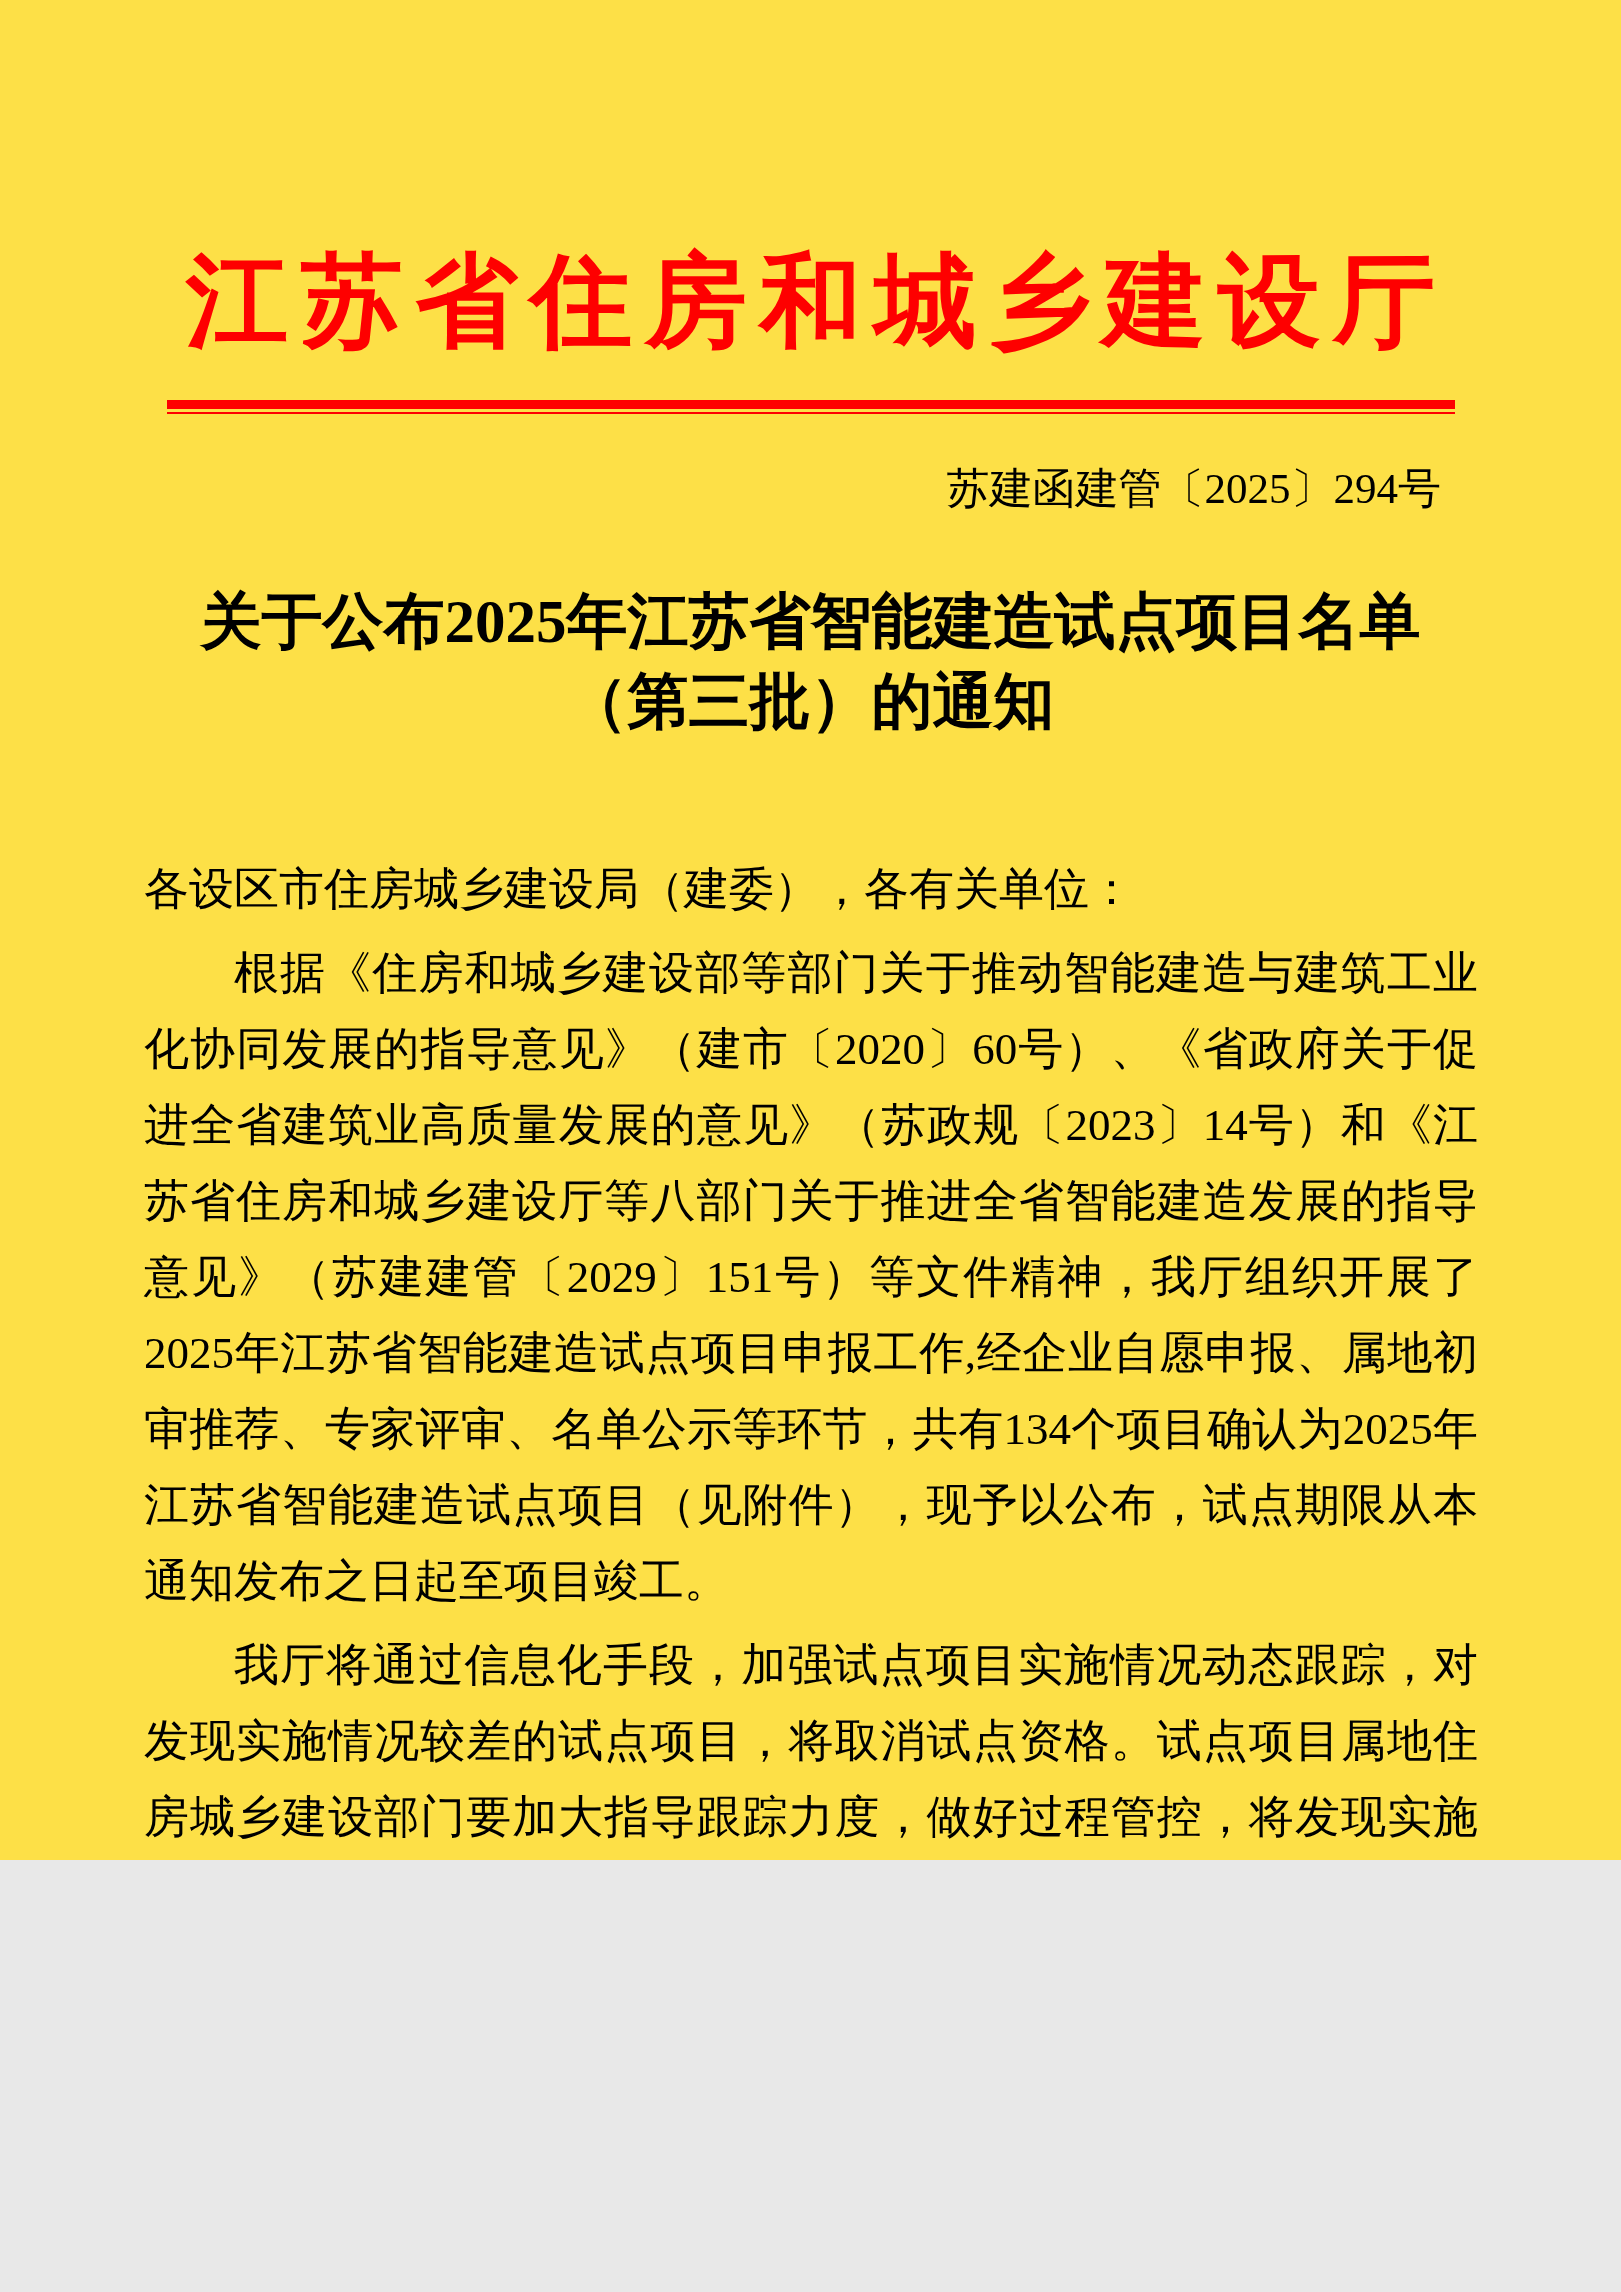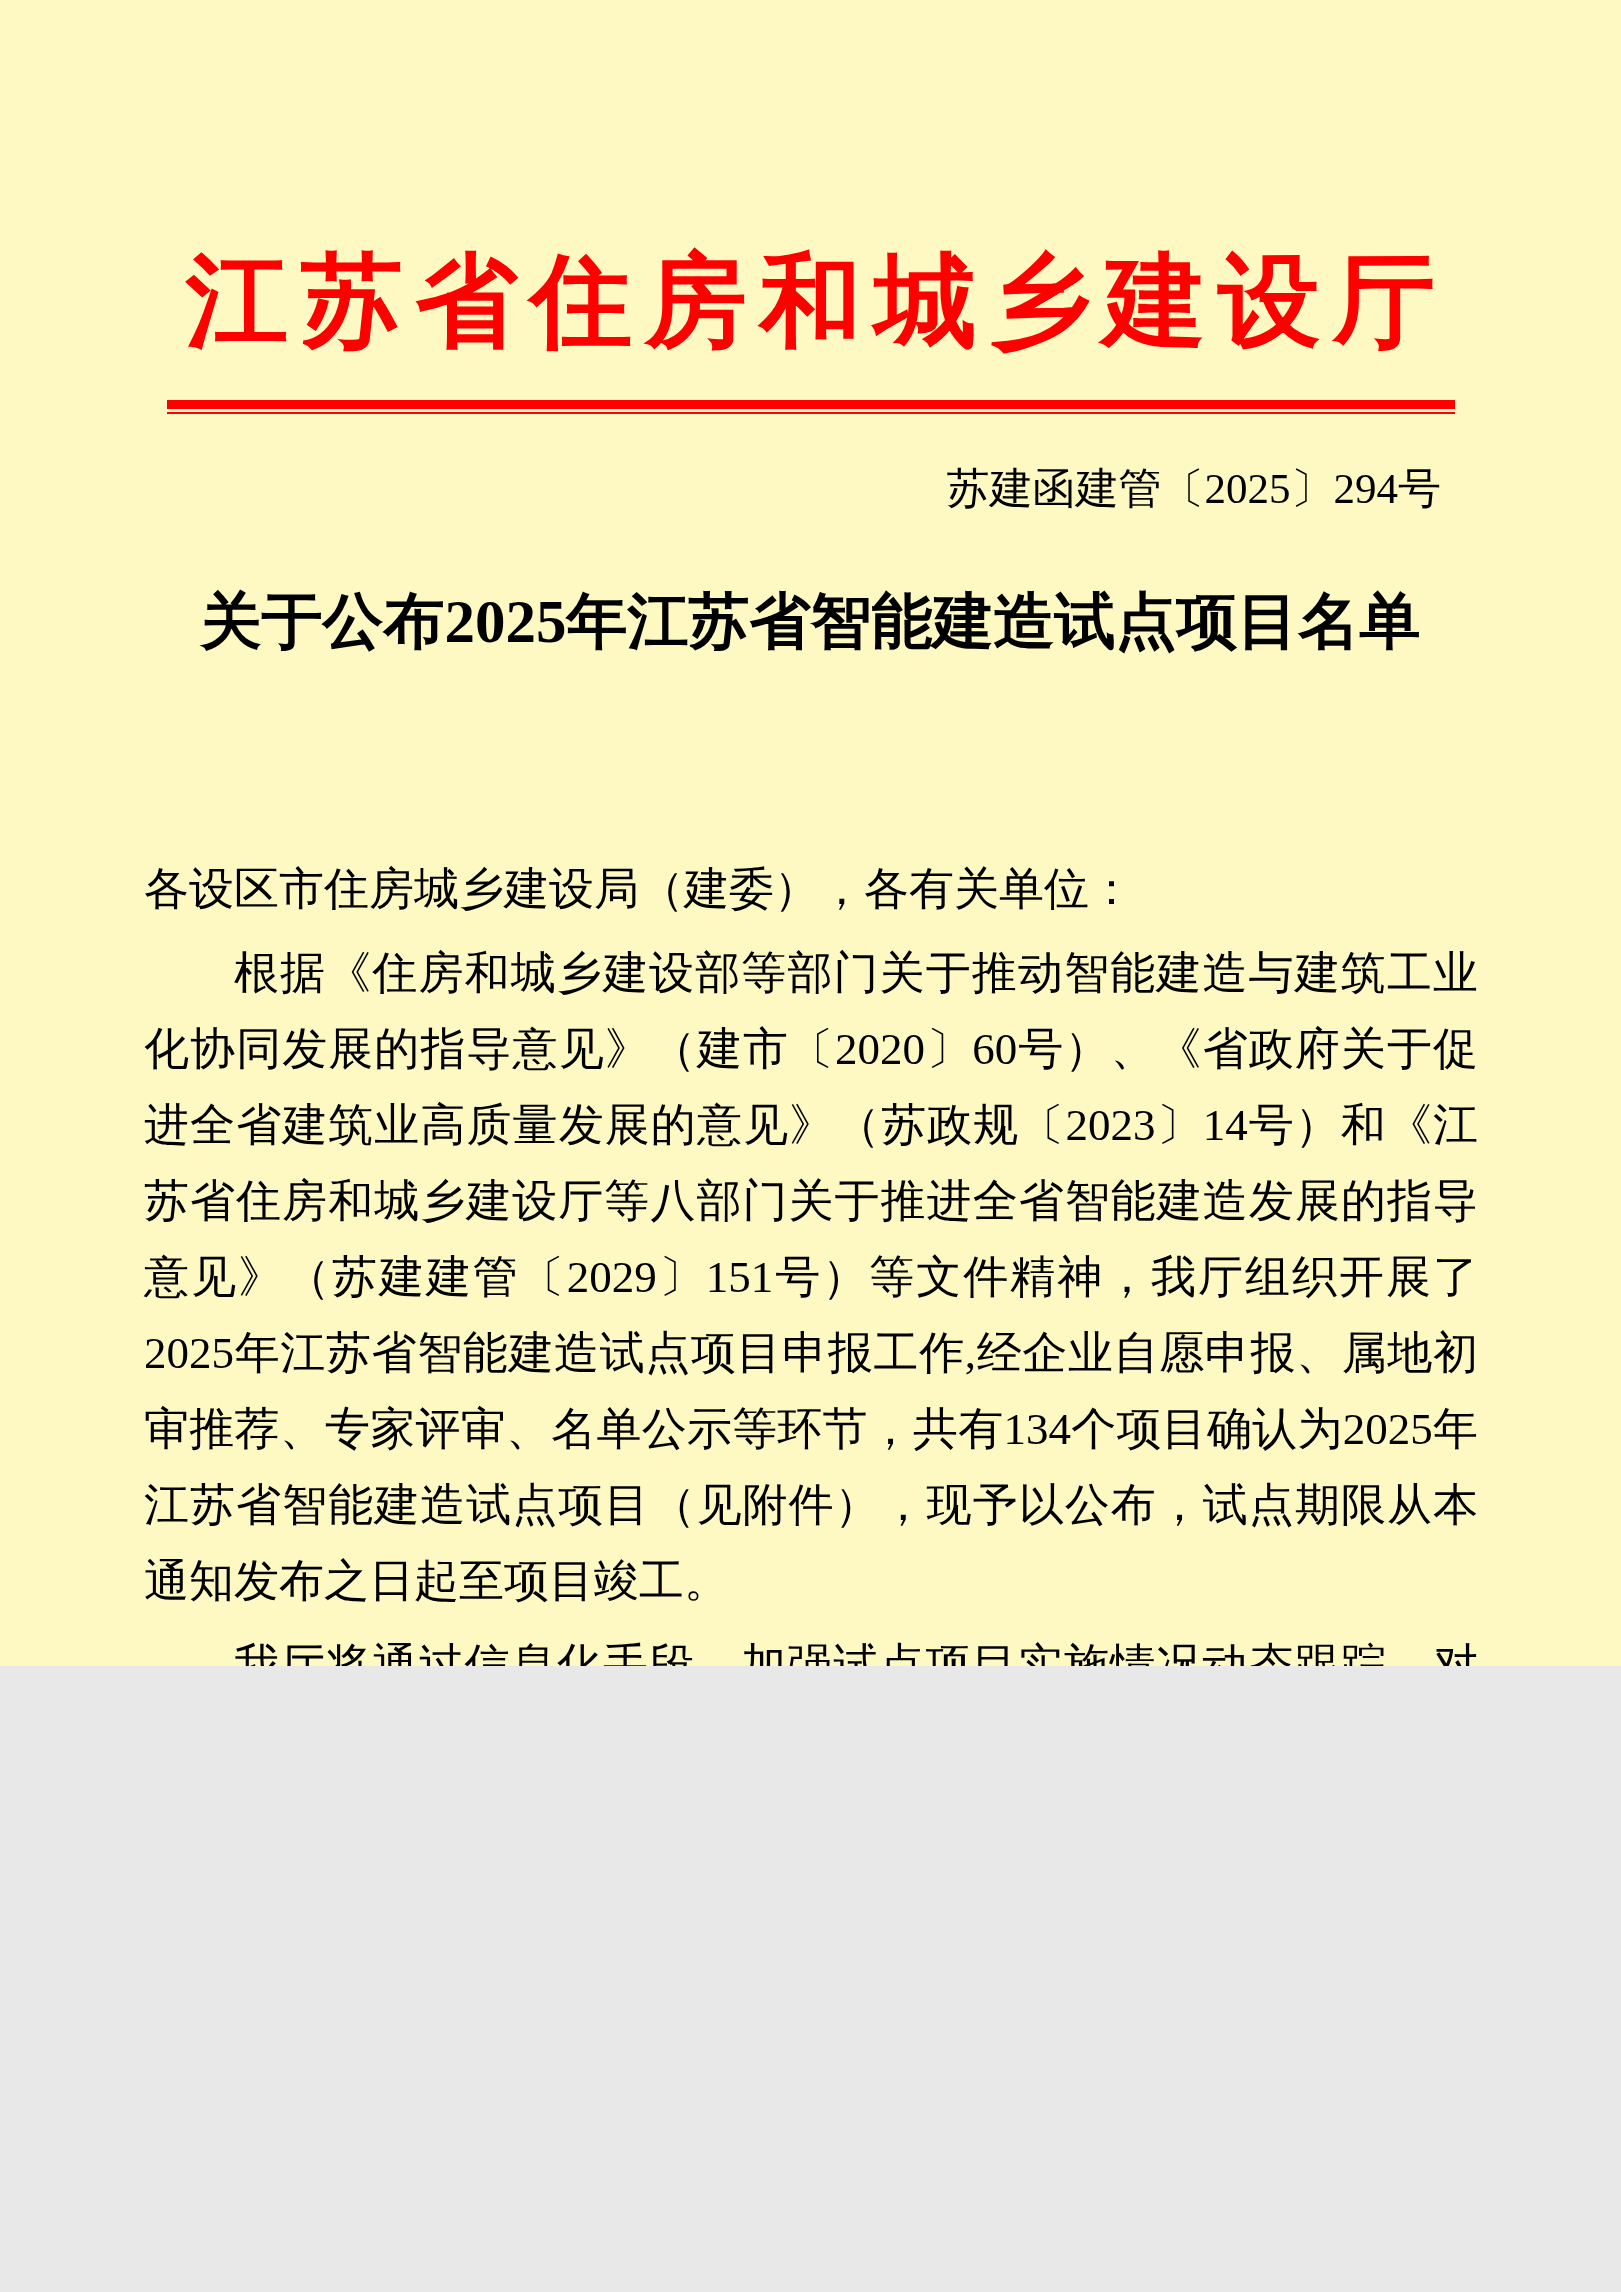--- a/index.html
+++ b/index.html
@@ -1,21 +1,21 @@
 <!DOCTYPE html>
 <html><head>
 <meta charset="utf-8">
 <style>
   html, body { margin: 0; padding: 0; background: #e8e8e8; }
   .page {
     position: relative;
     width: 1621px;
-    height: 1666px;
+    height: 1860px;
     margin: 0 auto;
-    background: #fef9c3;
+    background: #fde047;
     overflow: hidden;
     color: #000000;
     font-family: "Liberation Serif", "DejaVu Serif", serif;
   }
 
   
   .agency-header {
     position: absolute;
     top: 243px;
     left: 0;
@@ -87,20 +87,21 @@
 
   <div class="rule rule-top">
     <div class="rule-thick"></div>
     <div class="rule-thin"></div>
   </div>
 
   <div class="doc-number">苏建函建管〔2025〕294号</div>
 
   <h1 class="doc-title">
     <span class="title-line">关于公布2025年江苏省智能建造试点项目名单</span>
+    <span class="title-line">（第三批）的通知</span>
   </h1>
 
   <div class="body-block">
     <p class="salutation">各设区市住房城乡建设局（建委），各有关单位：</p>
     <p class="para">根据《住房和城乡建设部等部门关于推动智能建造与建筑工业化协同发展的指导意见》（建市〔2020〕60号）、《省政府关于促进全省建筑业高质量发展的意见》（苏政规〔2023〕14号）和《江苏省住房和城乡建设厅等八部门关于推进全省智能建造发展的指导意见》（苏建建管〔2029〕151号）等文件精神，我厅组织开展了2025年江苏省智能建造试点项目申报工作,经企业自愿申报、属地初审推荐、专家评审、名单公示等环节，共有134个项目确认为2025年江苏省智能建造试点项目（见附件），现予以公布，试点期限从本通知发布之日起至项目竣工。</p>
     <p class="para">我厅将通过信息化手段，加强试点项目实施情况动态跟踪，对发现实施情况较差的试点项目，将取消试点资格。试点项目属地住房城乡建设部门要加大指导跟踪力度，做好过程管控，将发现实施情况较差的试点项目及时报送我厅,对实施成效较好的试点项目加大宣传推广力度。各智能建造试点项目要及时留存实施</p>
   </div>
 
   <div class="rule rule-bottom">
     <div class="rule-thin"></div>

